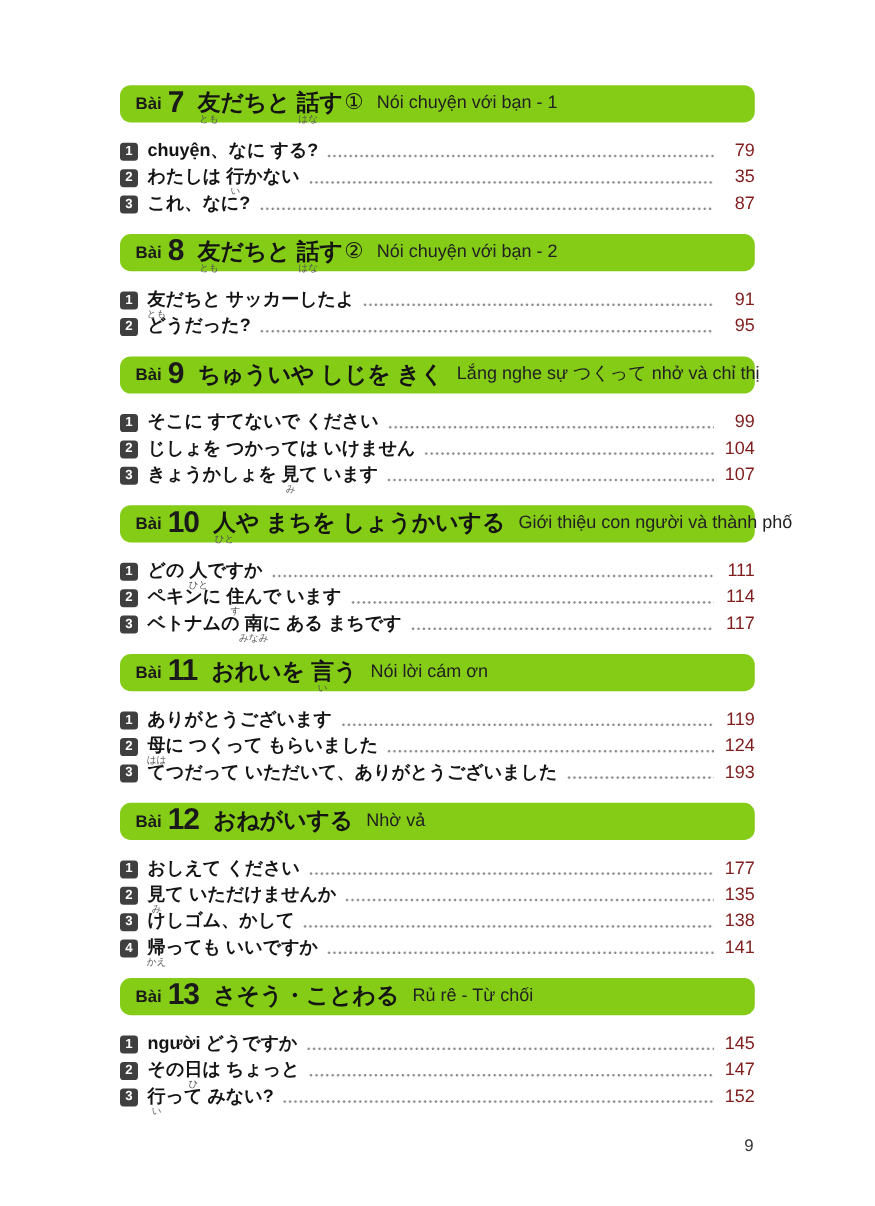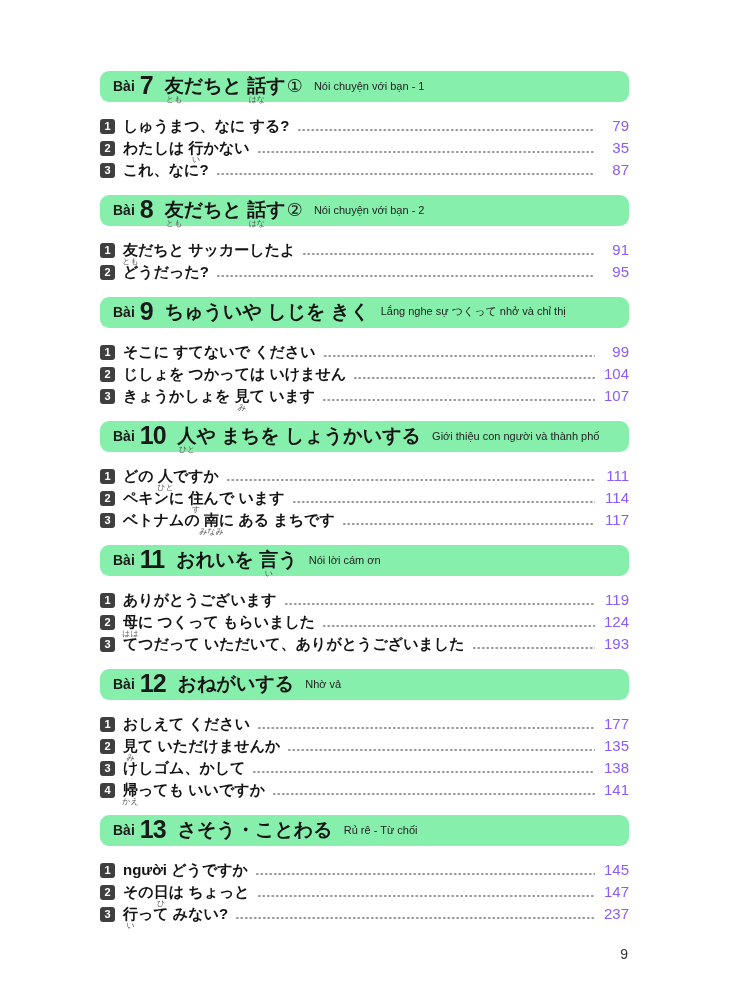--- a/index.html
+++ b/index.html
@@ -12,36 +12,36 @@
     overflow: hidden;
   }
   .content {
     position: absolute;
     left: 100px; top: 71px;
     width: 529px;
   }
   .sec { margin-bottom: 14px; }
   .bar {
     height: 31px;
-    background: #86efac;
+    background: #84cc16;
     border-radius: 9px;
     display: flex;
     align-items: center;
     padding: 0 10px 2px 13px;
     margin-bottom: 13px;
     white-space: nowrap;
   }
   .bai { font-weight: bold; font-size: 14px; color: #1a1a1a; }
   .lessonnum {
     font-weight: bold; font-size: 25px; letter-spacing: -1px;
     margin: 0 12px 0 5px; color: #1a1a1a;
   }
   .jp { font-weight: bold; font-size: 19px; color: #141414; }
   .circle { font-weight: normal; font-size: 18px; margin-left: 1px; color: #1a1a1a; }
-  .vi { font-weight: normal; font-size: 11px; margin-left: 11px; color: #222222; }
+  .vi { font-weight: normal; font-size: 15px; margin-left: 11px; color: #222222; }
   .items { list-style: none; }
   .entry {
     display: flex;
     align-items: center;
     height: 22px;
     line-height: 22px;
   }
   .badge {
     flex: 0 0 auto;
     width: 15px; height: 15px;
@@ -57,21 +57,21 @@
     flex: 1 1 auto;
     height: 2.5px;
     margin: 8px 8px 0 7px;
     background-image: radial-gradient(circle, #8c8c8c 1px, transparent 1.3px);
     background-size: 4.5px 2.5px;
     background-repeat: repeat-x;
     background-position: left center;
   }
   .epage {
     flex: 0 0 auto;
-    font-size: 15px; color: #8b5cf6;
+    font-size: 15px; color: #7f1d1d;
     min-width: 26px; text-align: right;
     font-weight: normal;
   }
   
   .rw { position: relative; display: inline-block; }
   .furi {
     position: absolute;
     top: calc(100% - 3px);
     left: 50%;
     transform: translateX(-50%);
@@ -99,21 +99,21 @@
     <header class="bar">
       <span class="bai">Bài</span>
       <span class="lessonnum">7</span>
       <span class="jp"><span class="rw">友<span class="furi">とも</span></span>だちと <span class="rw">話<span class="furi">はな</span></span>す</span>
       <span class="circle">①</span>
       <span class="vi">Nói chuyện với bạn - 1</span>
     </header>
     <ul class="items">
   <li class="entry">
     <span class="badge">1</span>
-    <span class="etitle">しゅうまつ、なに する?</span>
+    <span class="etitle">chuyện、なに する?</span>
     <span class="leader"></span>
     <span class="epage">79</span>
   </li>
 
   <li class="entry">
     <span class="badge">2</span>
     <span class="etitle">わたしは <span class="rw">行<span class="furi">い</span></span>かない</span>
     <span class="leader"></span>
     <span class="epage">35</span>
   </li>
@@ -307,19 +307,19 @@
     <span class="badge">2</span>
     <span class="etitle">その<span class="rw">日<span class="furi">ひ</span></span>は ちょっと</span>
     <span class="leader"></span>
     <span class="epage">147</span>
   </li>
 
   <li class="entry">
     <span class="badge">3</span>
     <span class="etitle"><span class="rw">行<span class="furi">い</span></span>って みない?</span>
     <span class="leader"></span>
-    <span class="epage">237</span>
+    <span class="epage">152</span>
   </li>
 </ul>
   </section>
 </main>
   <div class="pagenum">9</div>
 </div>
 
 </body></html>

